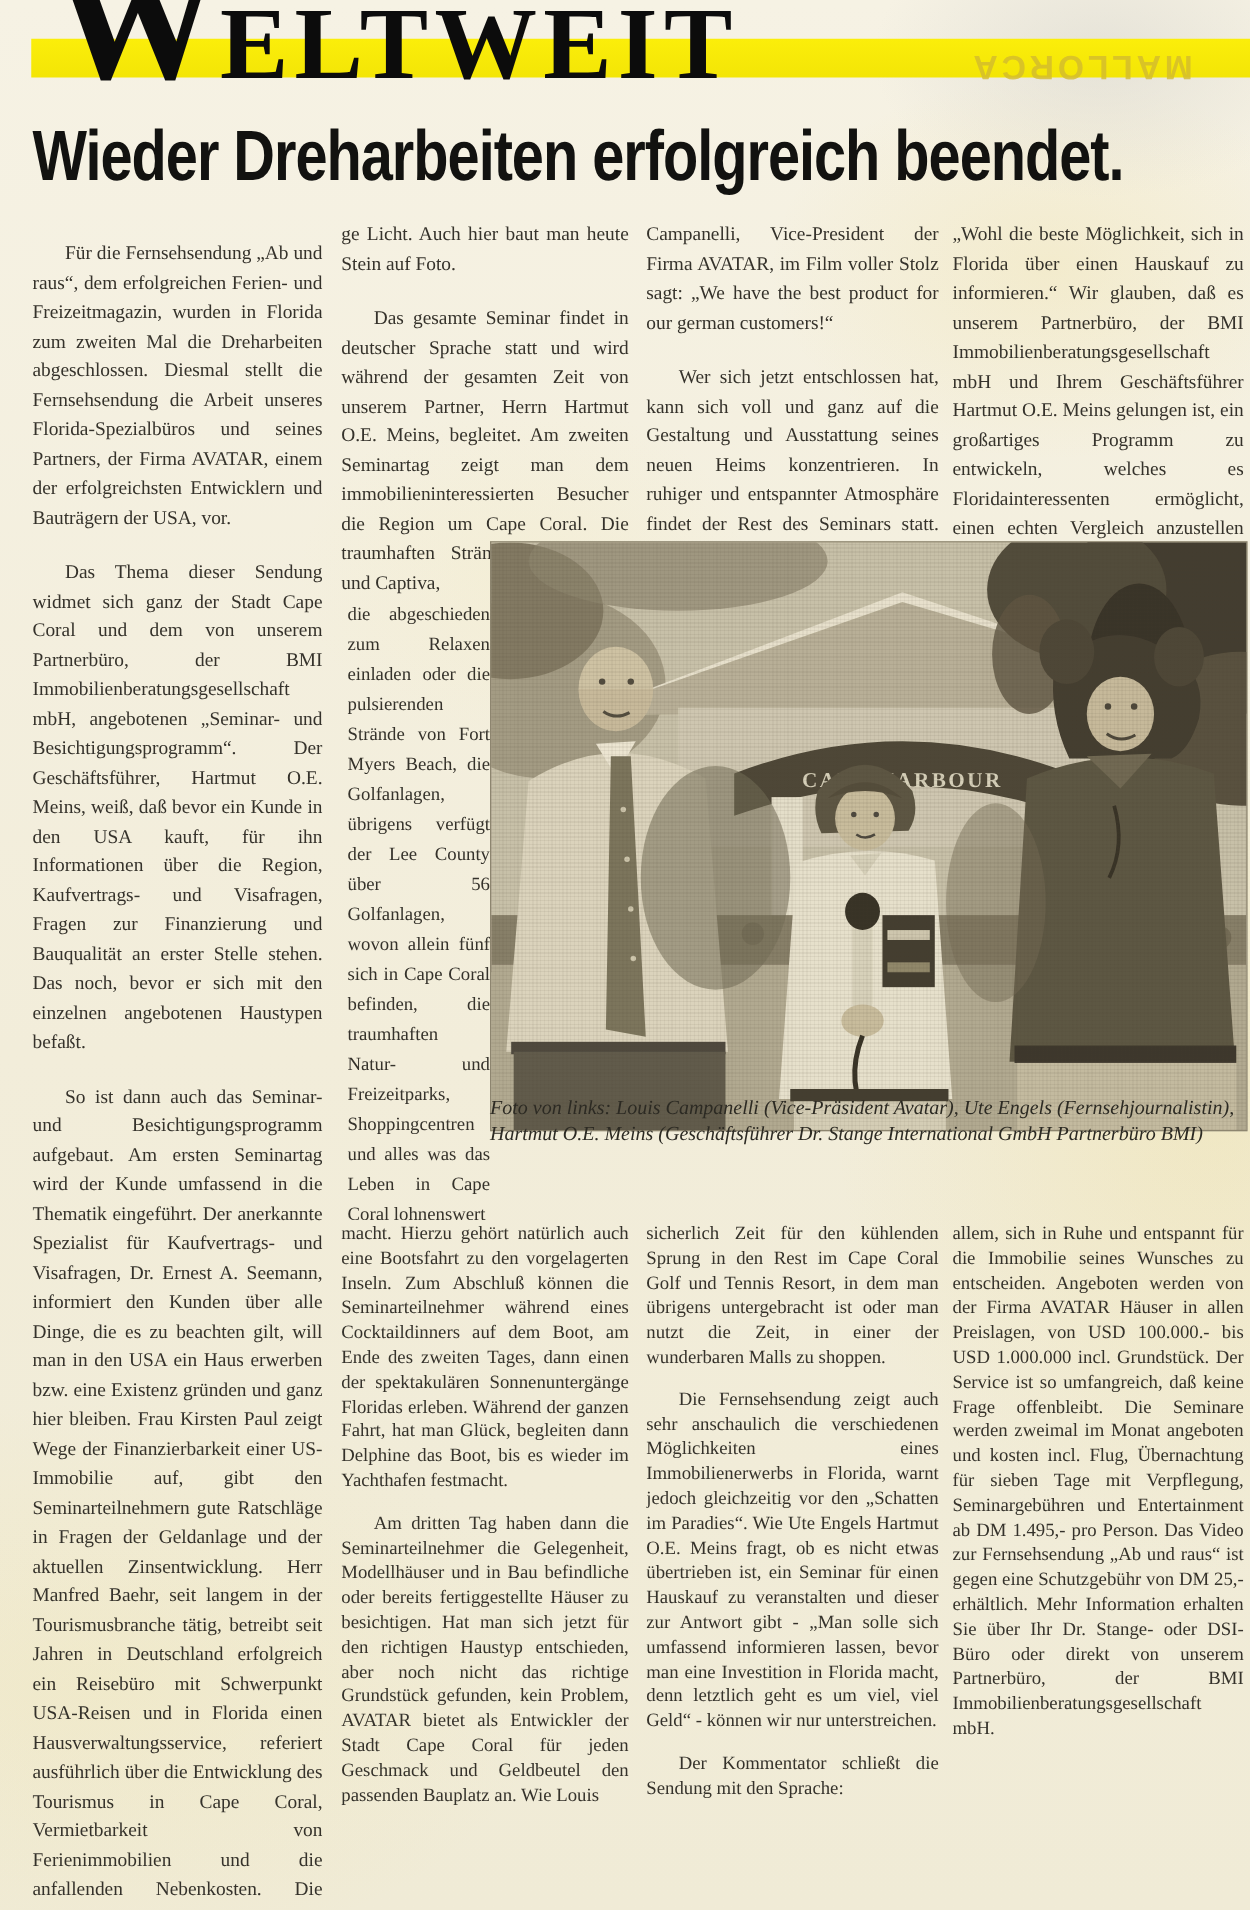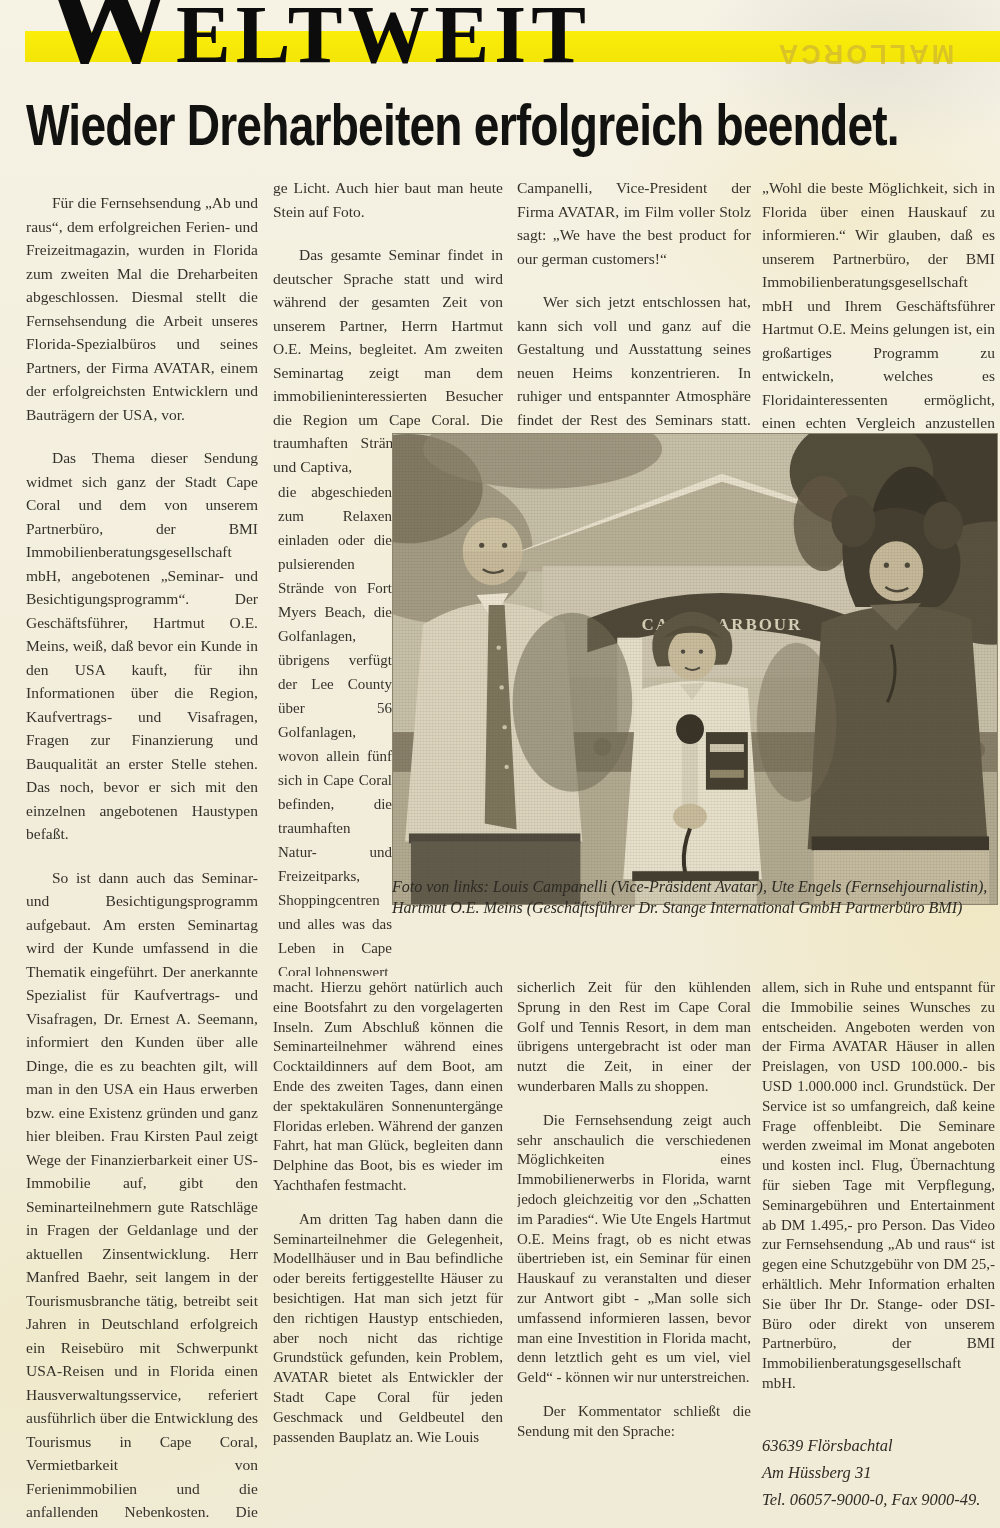--- a/index.html
+++ b/index.html
@@ -218,19 +218,14 @@
         <rect x="422" y="419" width="176" height="54" fill="#c3bba2"></rect>
       </g>
       <ellipse cx="180" cy="270" rx="60" ry="90" fill="#6e6753" opacity=".55"></ellipse>
       <ellipse cx="405" cy="290" rx="40" ry="80" fill="#6e6753" opacity=".45"></ellipse>
     </svg>
     <div class="grain"></div>
   </div>
 
   <div class="caption">Foto von links: Louis Campanelli (Vice-Präsident Avatar), Ute Engels (Fernsehjournalistin), Hartmut O.E. Meins (Geschäftsführer Dr. Stange International GmbH Partnerbüro BMI)</div>
 
-  <div class="address">
-      <div class="para">63639 Flörsbachtal</div>
-      <div class="para">Am Hüssberg 31</div>
-      <div class="para">Tel. 06057-9000-0, Fax 9000-49.</div>
-    </div>
 
 </div>
 
 </body></html>

